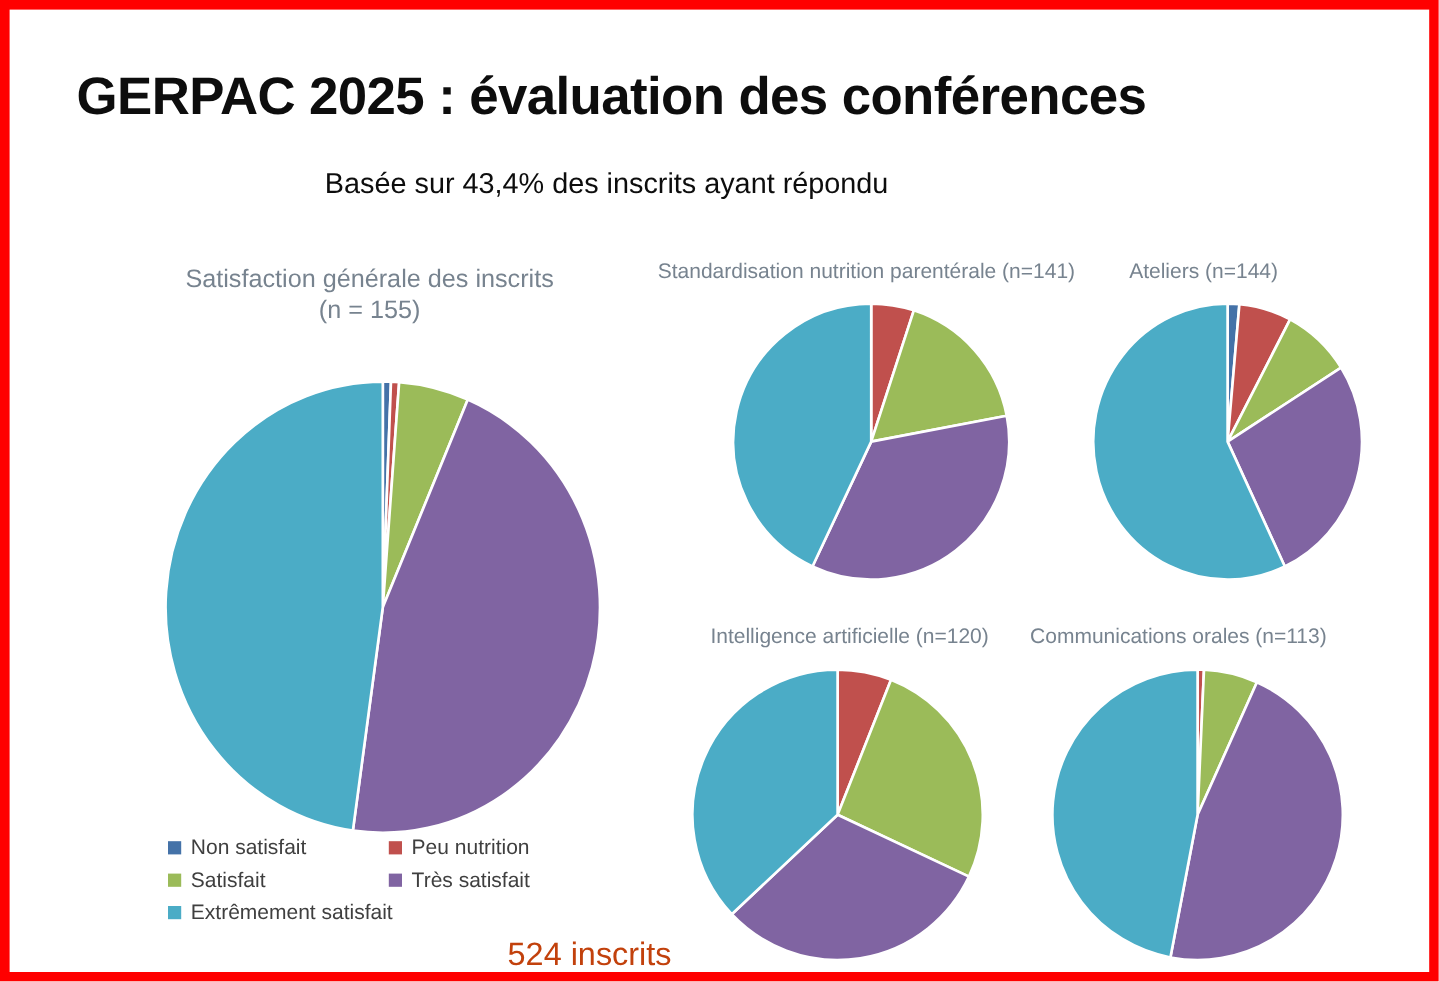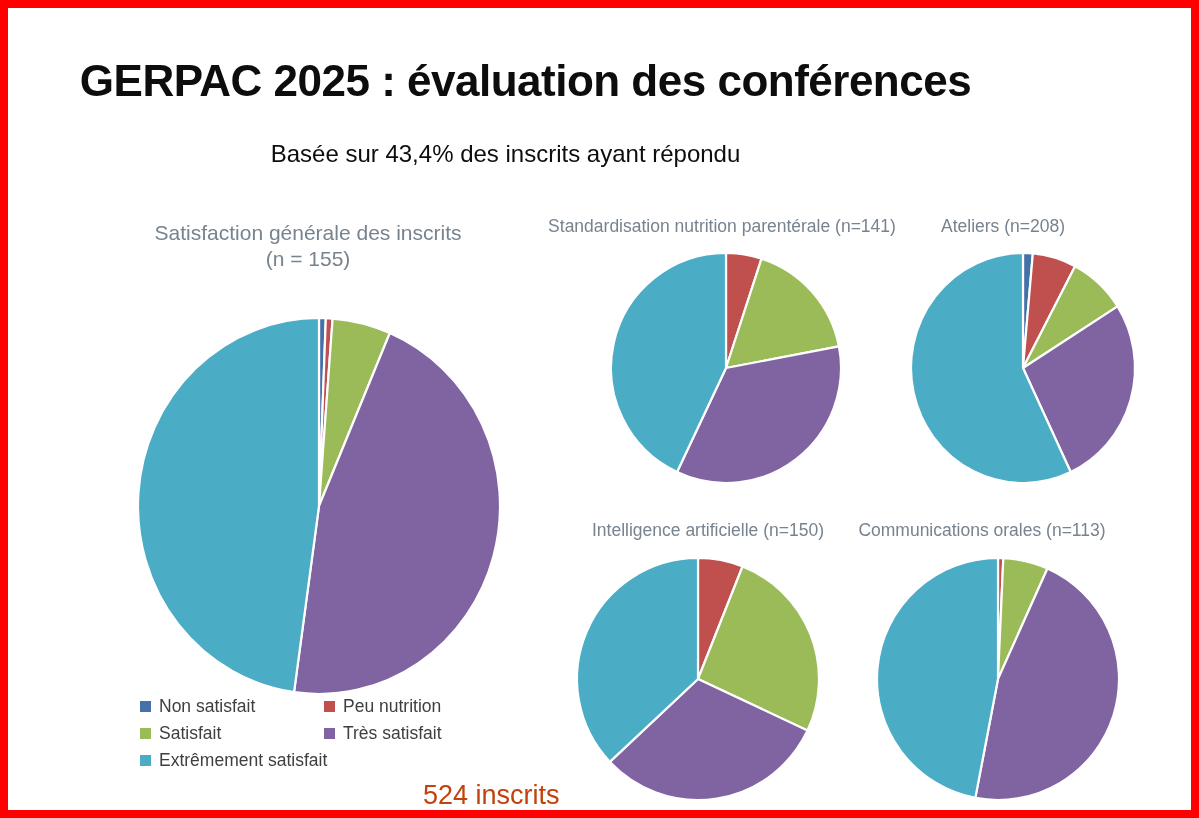--- a/index.html
+++ b/index.html
@@ -20,21 +20,21 @@
     overflow: hidden;
   }
   #canvas {
     position: absolute;
     left: 0; top: 0;
     width: 1183px;
     height: 802px;
   }
   .title {
     position: absolute;
-    left: 16px;
+    left: 0;
     top: 48px;
     width: 1003px;
     text-align: center;
     font-family: "Liberation Sans", sans-serif;
     font-weight: bold;
     font-size: 44px;
     letter-spacing: -0.5px;
     color: #0d0d0d;
     white-space: nowrap;
   }
@@ -141,34 +141,34 @@
       <svg width="232" height="232" viewBox="0 0 232 232">
         <g>
             <path d="M 116.00 116.00 L 116.00 1.00 A 115 115 0 0 1 151.54 6.63 Z" fill="#c0504d" stroke="#ffffff" stroke-width="2.2" stroke-linejoin="round"></path>
             <path d="M 116.00 116.00 L 151.54 6.63 A 115 115 0 0 1 228.96 94.45 Z" fill="#9bbb59" stroke="#ffffff" stroke-width="2.2" stroke-linejoin="round"></path>
             <path d="M 116.00 116.00 L 228.96 94.45 A 115 115 0 0 1 67.04 220.06 Z" fill="#8064a2" stroke="#ffffff" stroke-width="2.2" stroke-linejoin="round"></path>
             <path d="M 116.00 116.00 L 67.04 220.06 A 115 115 0 0 1 116.00 1.00 Z" fill="#4bacc6" stroke="#ffffff" stroke-width="2.2" stroke-linejoin="round"></path>
           </g>
       </svg>
     </div>
 
-    <div class="chart-title small" style="left:910px; top:208px; width:170px;">Ateliers (n=208)</div>
+    <div class="chart-title small" style="left:910px; top:208px; width:170px;">Ateliers (n=144)</div>
     <div class="pie-wrap" style="left:902px; top:244px;">
       <svg width="226" height="232" viewBox="0 0 226 232">
         <g>
             <path d="M 113.00 116.00 L 113.00 1.00 A 112 115 0 0 1 122.84 1.44 Z" fill="#4472a8" stroke="#ffffff" stroke-width="2.2" stroke-linejoin="round"></path>
             <path d="M 113.00 116.00 L 122.84 1.44 A 112 115 0 0 1 165.10 14.20 Z" fill="#c0504d" stroke="#ffffff" stroke-width="2.2" stroke-linejoin="round"></path>
             <path d="M 113.00 116.00 L 165.10 14.20 A 112 115 0 0 1 207.56 54.38 Z" fill="#9bbb59" stroke="#ffffff" stroke-width="2.2" stroke-linejoin="round"></path>
             <path d="M 113.00 116.00 L 207.56 54.38 A 112 115 0 0 1 160.69 220.06 Z" fill="#8064a2" stroke="#ffffff" stroke-width="2.2" stroke-linejoin="round"></path>
             <path d="M 113.00 116.00 L 160.69 220.06 A 112 115 0 1 1 113.00 1.00 Z" fill="#4bacc6" stroke="#ffffff" stroke-width="2.2" stroke-linejoin="round"></path>
           </g>
       </svg>
     </div>
 
-    <div class="chart-title small" style="left:560px; top:512px; width:280px;">Intelligence artificielle (n=150)</div>
+    <div class="chart-title small" style="left:560px; top:512px; width:280px;">Intelligence artificielle (n=120)</div>
     <div class="pie-wrap" style="left:568px; top:549px;">
       <svg width="244" height="250" viewBox="0 0 244 250">
         <g>
             <path d="M 122.00 122.00 L 122.00 1.00 A 121 121 0 0 1 166.54 9.50 Z" fill="#c0504d" stroke="#ffffff" stroke-width="2.2" stroke-linejoin="round"></path>
             <path d="M 122.00 122.00 L 166.54 9.50 A 121 121 0 0 1 231.48 173.52 Z" fill="#9bbb59" stroke="#ffffff" stroke-width="2.2" stroke-linejoin="round"></path>
             <path d="M 122.00 122.00 L 231.48 173.52 A 121 121 0 0 1 33.79 204.83 Z" fill="#8064a2" stroke="#ffffff" stroke-width="2.2" stroke-linejoin="round"></path>
             <path d="M 122.00 122.00 L 33.79 204.83 A 121 121 0 0 1 122.00 1.00 Z" fill="#4bacc6" stroke="#ffffff" stroke-width="2.2" stroke-linejoin="round"></path>
           </g>
       </svg>
     </div>

